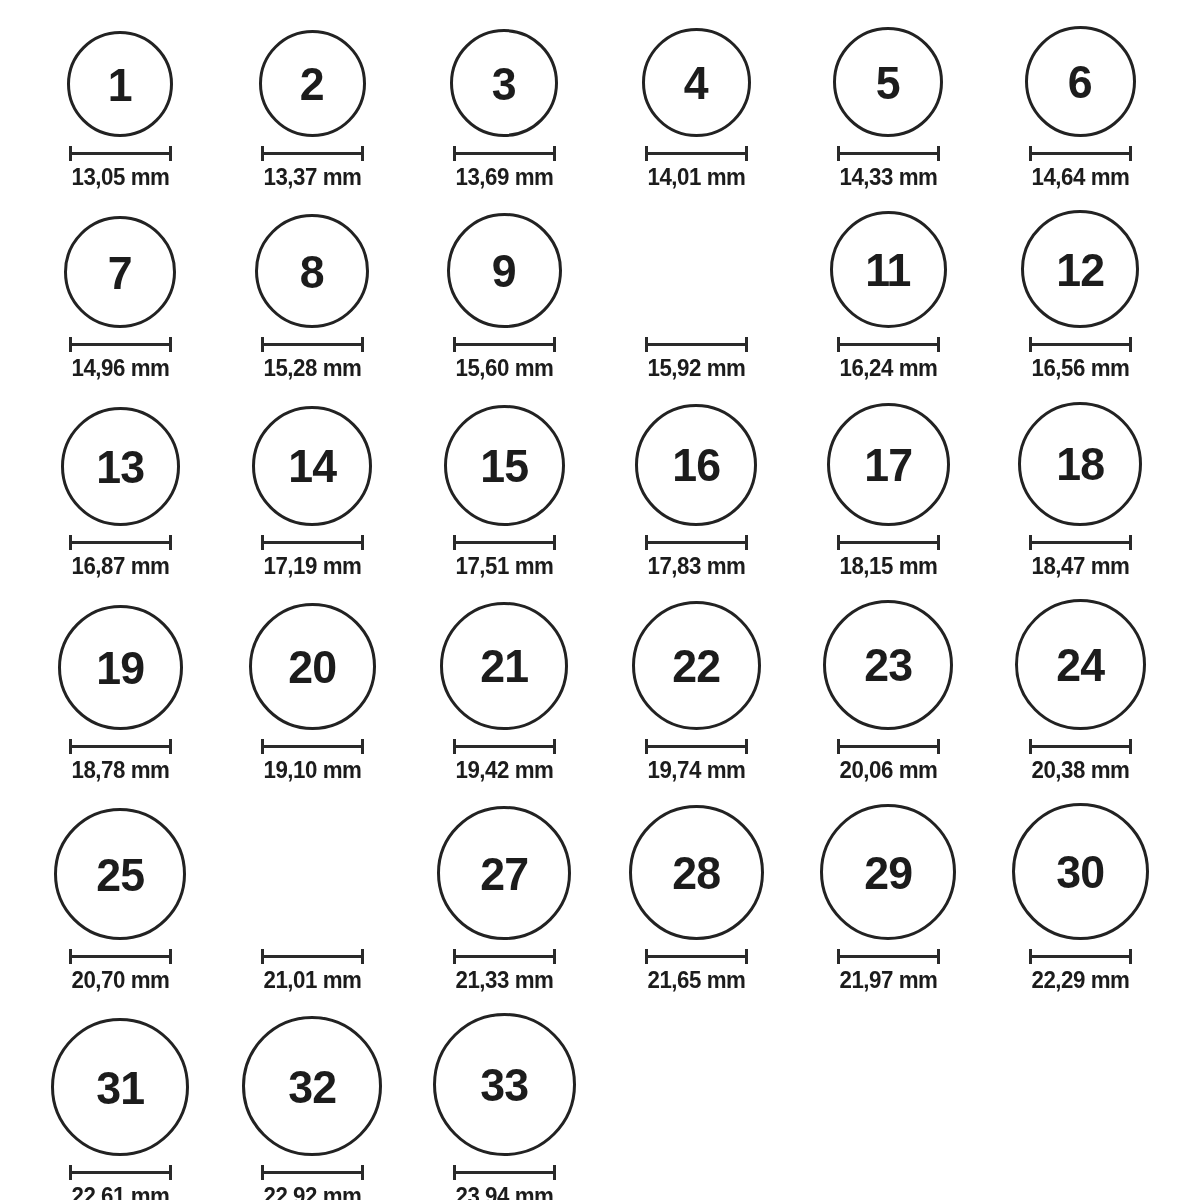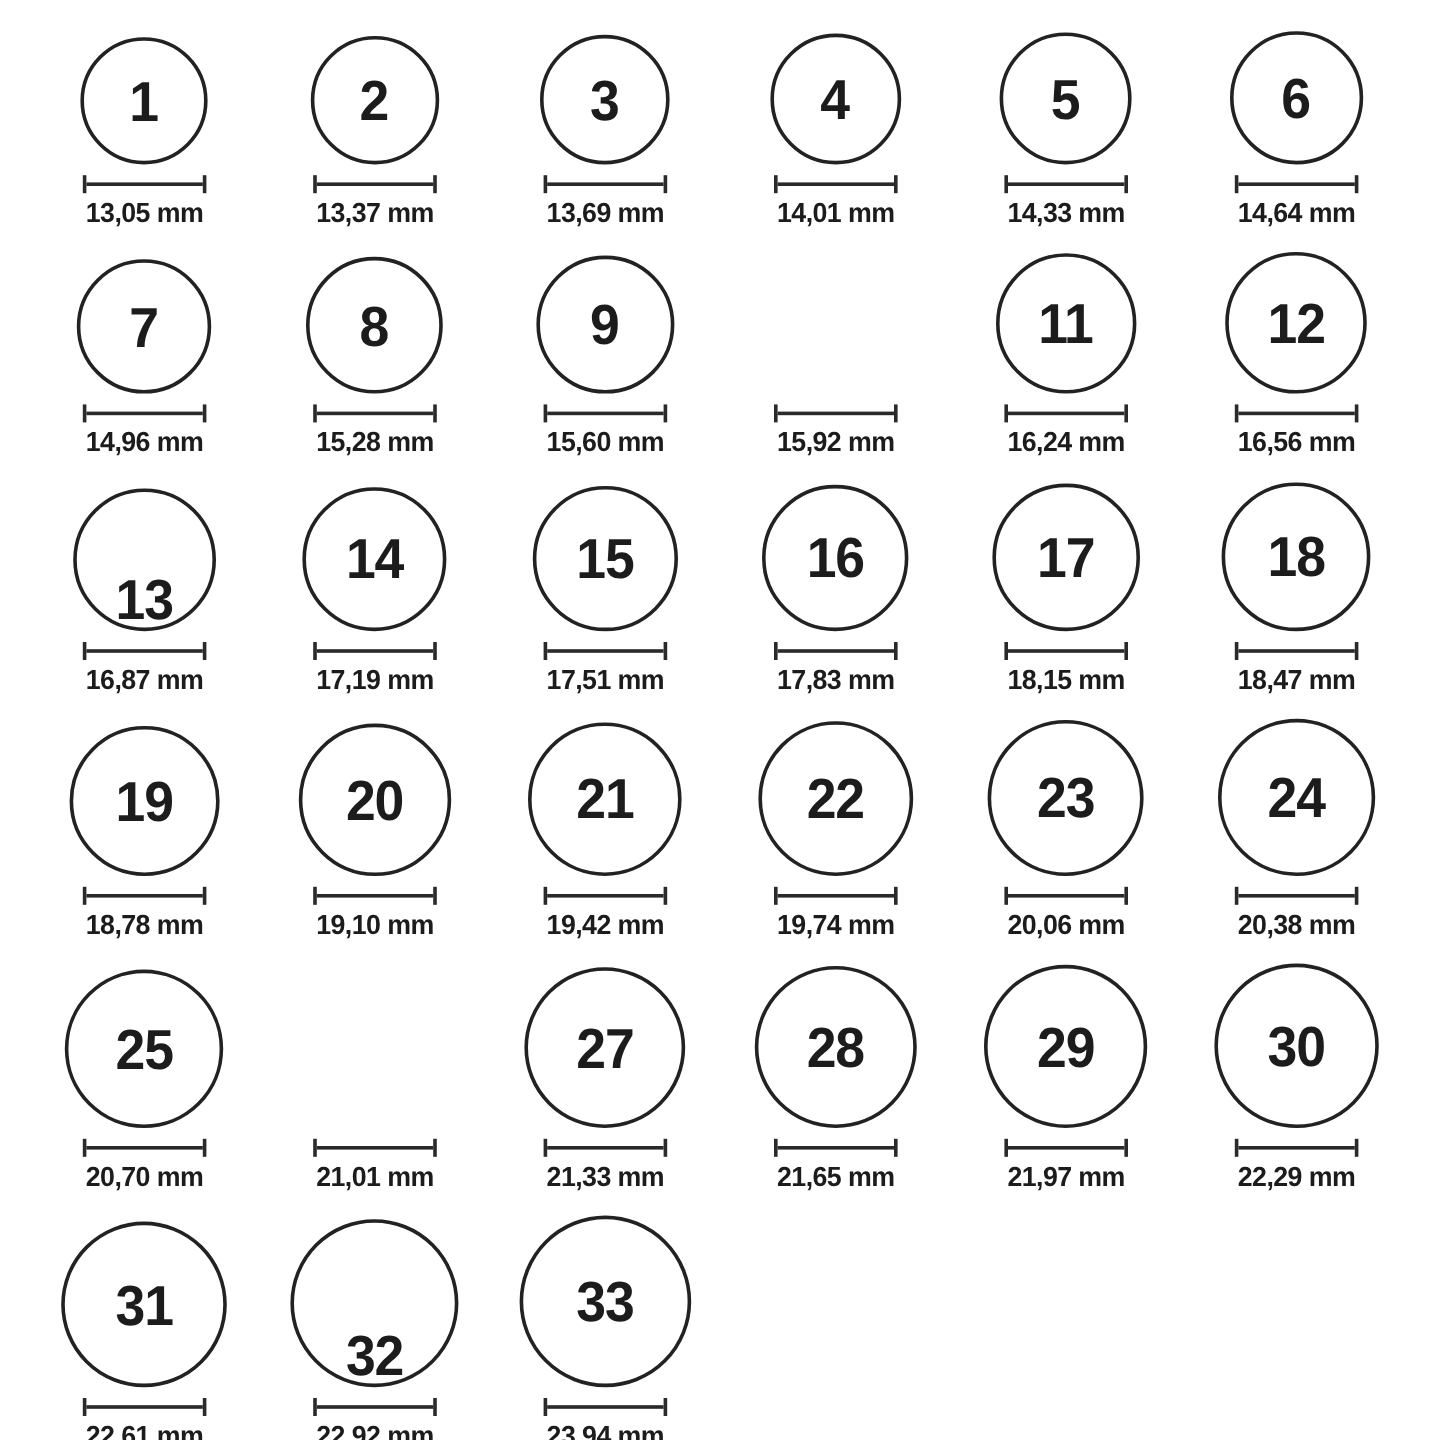--- a/index.html
+++ b/index.html
@@ -213,21 +213,21 @@
     </div>
     <div class="ruler">
       <span class="tick"></span>
       <span class="line"></span>
       <span class="tick"></span>
     </div>
     <div class="label">16,56 mm</div>
   </div>
 
   <div class="cell">
-    <div class="circle" style="width: 119px; height: 119px; align-items: flex-end;">
+    <div class="circle" style="width: 119px; height: 119px;">
       <span class="num">13</span>
     </div>
     <div class="ruler">
       <span class="tick"></span>
       <span class="line"></span>
       <span class="tick"></span>
     </div>
     <div class="label">16,87 mm</div>
   </div>
 
@@ -438,21 +438,21 @@
     </div>
     <div class="ruler">
       <span class="tick"></span>
       <span class="line"></span>
       <span class="tick"></span>
     </div>
     <div class="label">22,61 mm</div>
   </div>
 
   <div class="cell">
-    <div class="circle" style="width: 140px; height: 140px; align-items: flex-end;">
+    <div class="circle" style="width: 140px; height: 140px;">
       <span class="num">32</span>
     </div>
     <div class="ruler">
       <span class="tick"></span>
       <span class="line"></span>
       <span class="tick"></span>
     </div>
     <div class="label">22,92 mm</div>
   </div>
 

